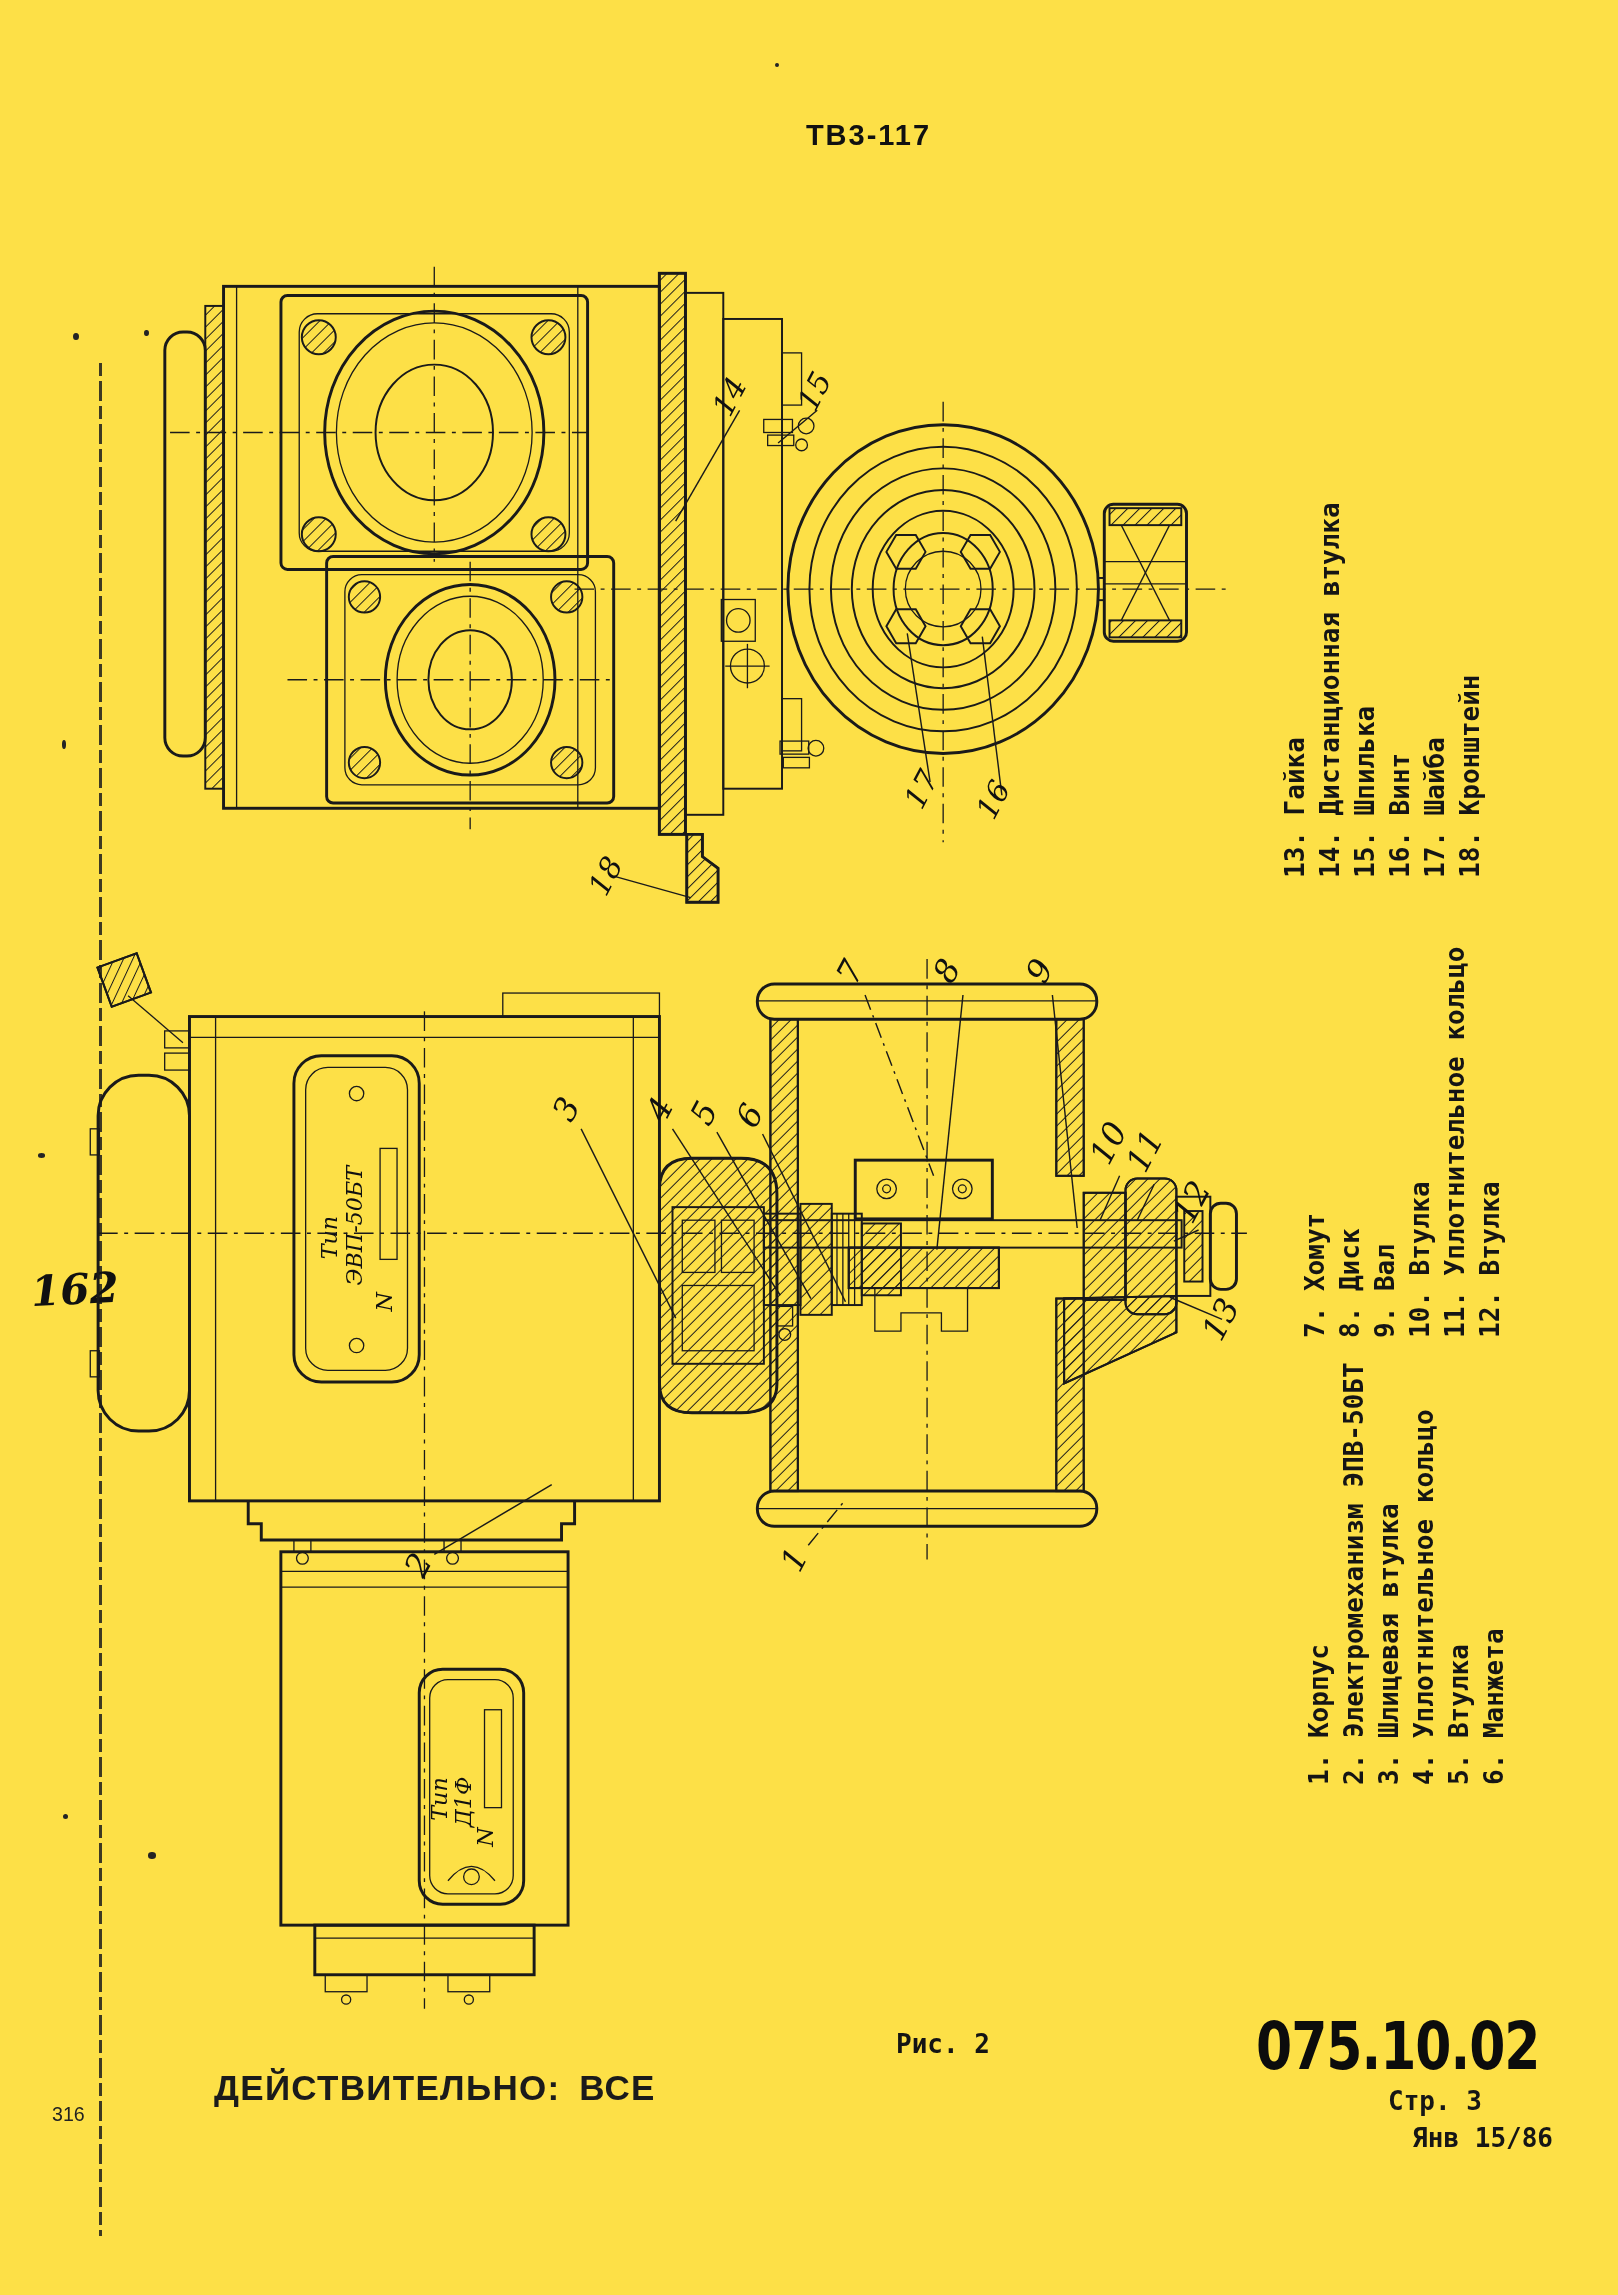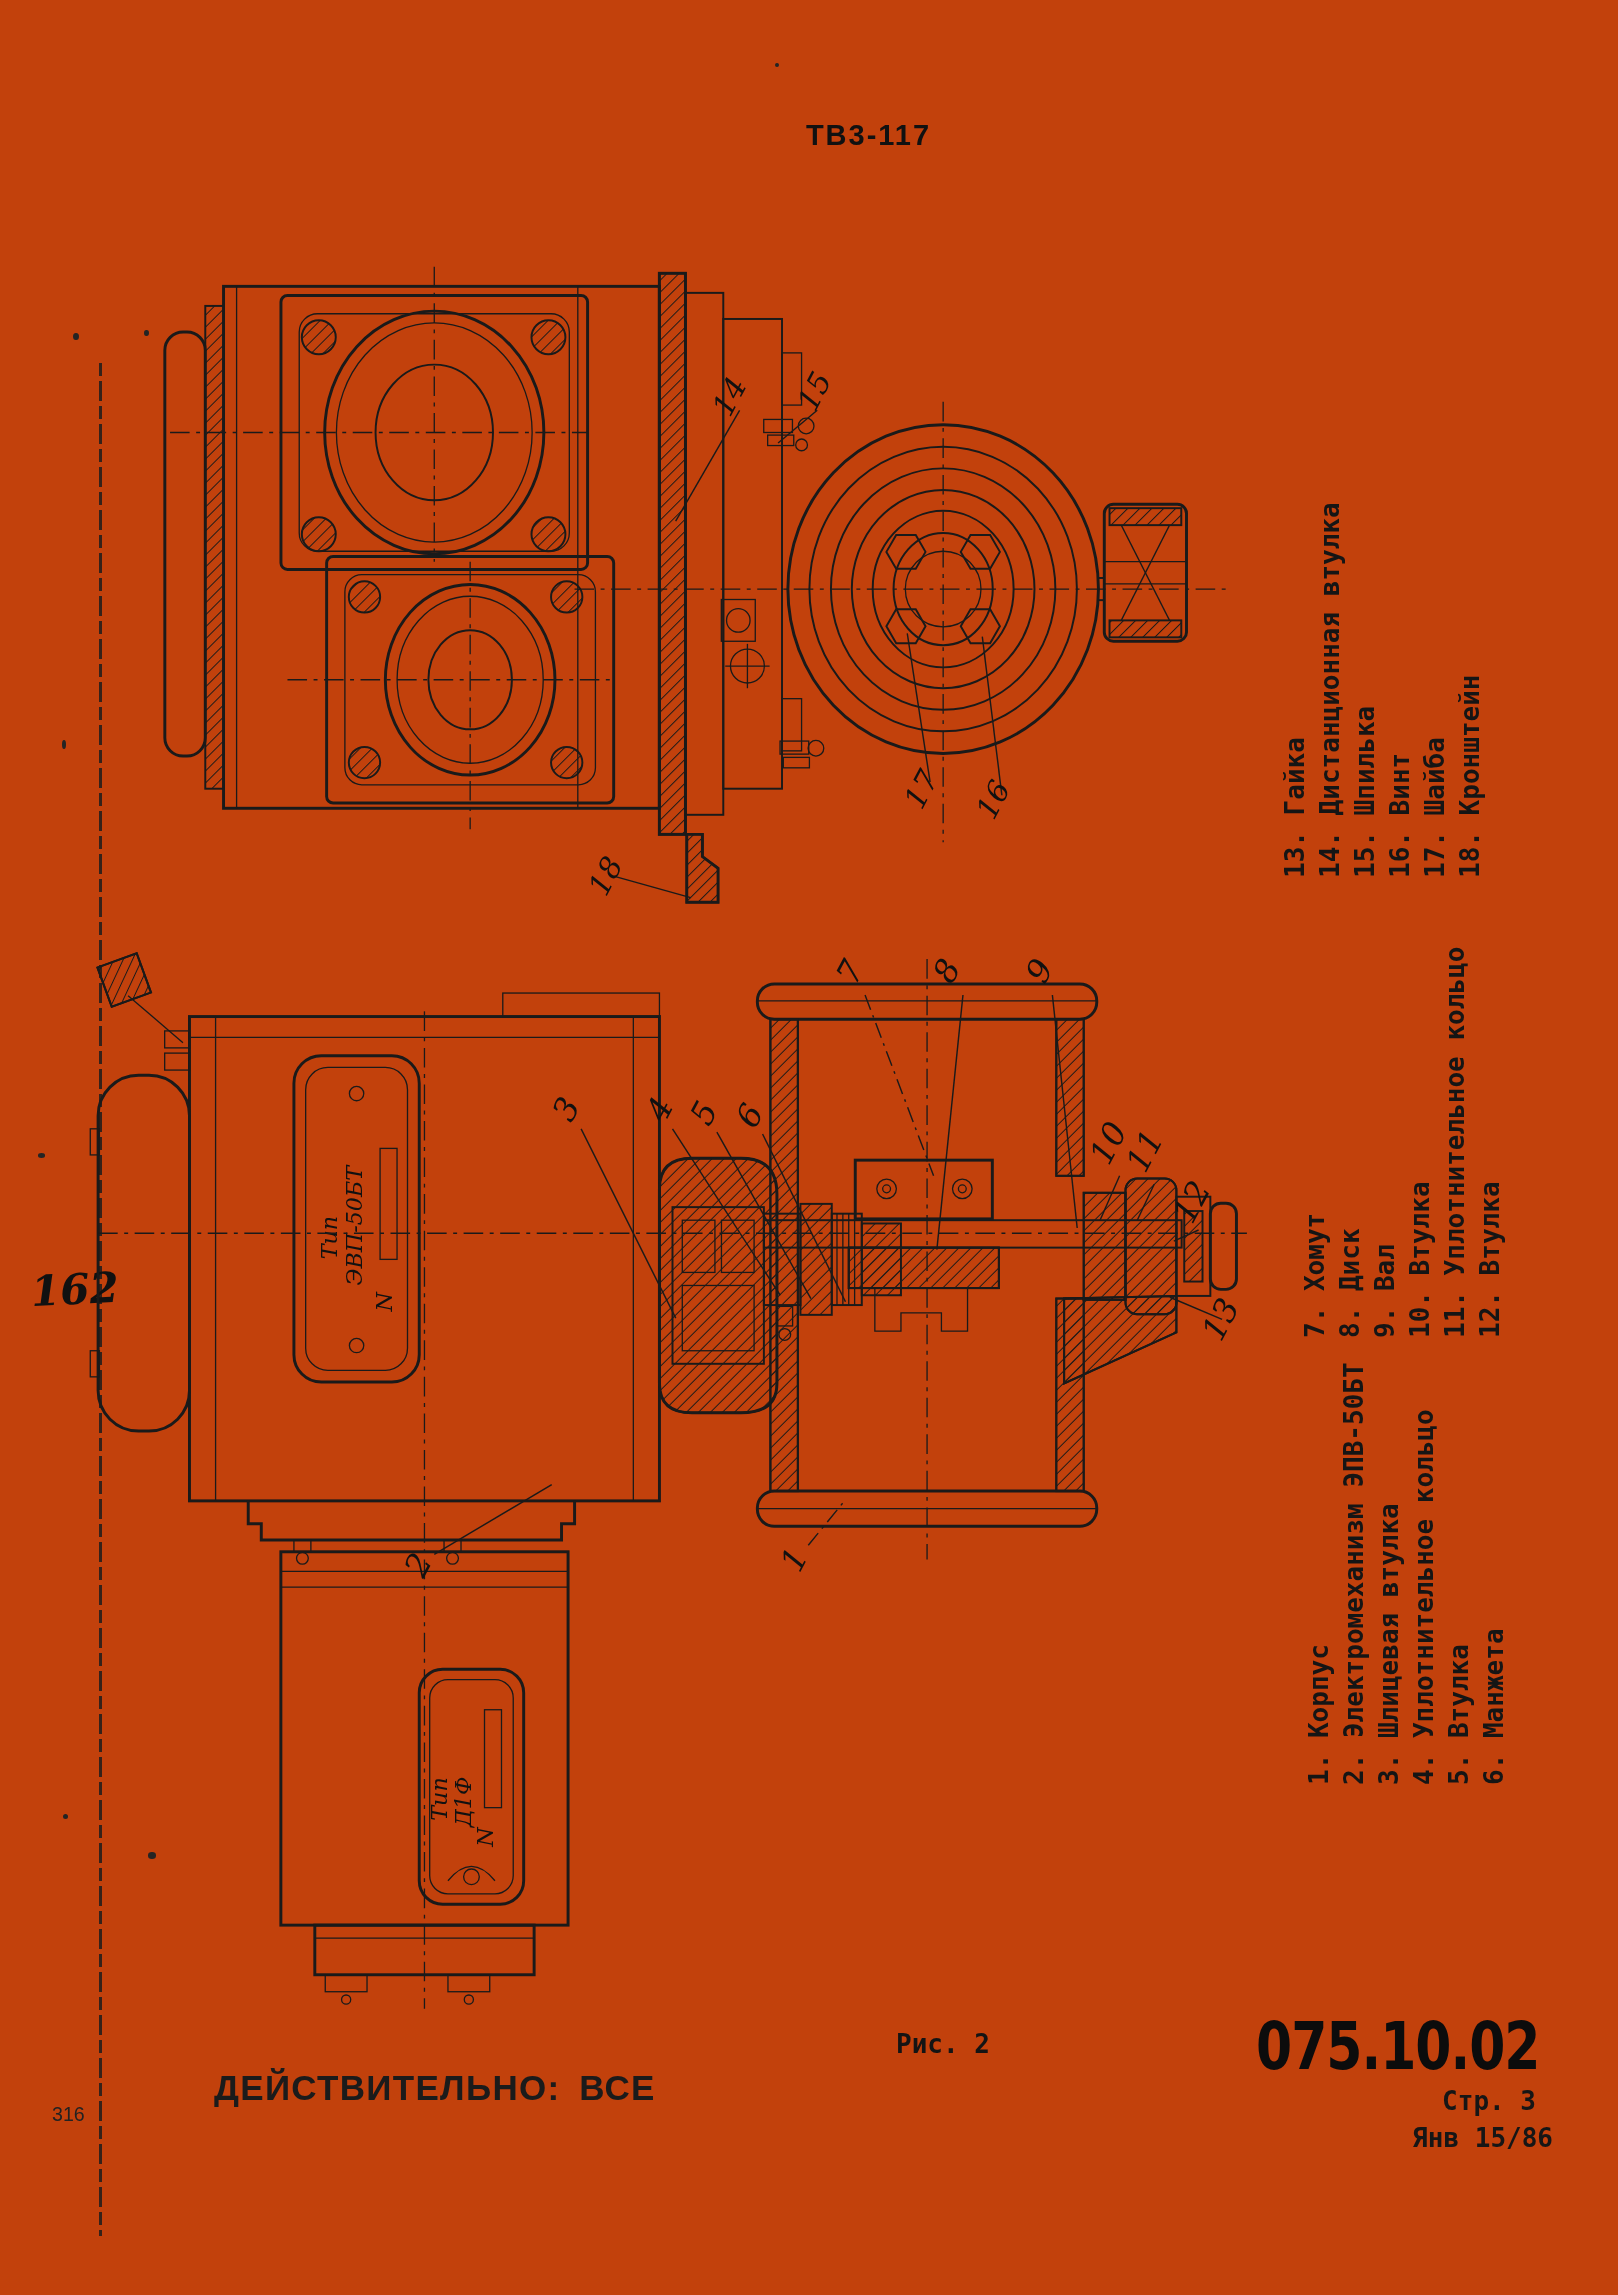--- a/index.html
+++ b/index.html
@@ -1,32 +1,32 @@
 <!DOCTYPE html>
 <html style="font-size:10.4px"><head>
 <meta charset="utf-8">
 <style>
   html,body{margin:0;padding:0;background:#9a9a9a;}
-  #page{position:relative;width:1619px;height:2295px;background:#c2410c;overflow:hidden;
+  #page{position:relative;width:1619px;height:2295px;background:#fde047;overflow:hidden;
         font-family:"DejaVu Sans Mono",monospace;color:#161616;}
   .abs{position:absolute;}
   .hdr-code{left:281px;top:119px;width:1175px;text-align:center;
             font:700 29px "Liberation Sans",sans-serif;letter-spacing:2px;color:#111;}
   .hdr-title{left:281px;top:159px;width:1175px;text-align:center;
              font:700 29px "Liberation Sans",sans-serif;letter-spacing:1.3px;word-spacing:10.4px;color:#111;}
   .pl-line{font:700 26px "DejaVu Sans Mono",monospace;line-height:35px;white-space:pre;color:#151515;}
   .rl{position:absolute;}
   .rl>div{transform-origin:0 0;}
   .caption{left:522px;top:1970px;width:842px;text-align:center;
            font:700 27px "DejaVu Sans Mono",monospace;color:#141414;}
   .figlabel{left:522px;top:2029px;width:842px;text-align:center;
             font:700 26px "DejaVu Sans Mono",monospace;color:#141414;}
   .code075{left:1256px;top:2009px;font:800 65px "DejaVu Sans",sans-serif;letter-spacing:-1.3px;
            transform:scaleX(.8);transform-origin:0 0;color:#0c0c0c;}
-  .pageno{left:1353px;top:2086px;width:183px;text-align:right;font:700 26px "DejaVu Sans Mono",monospace;}
+  .pageno{left:1388px;top:2086px;width:183px;text-align:left;font:700 26px "DejaVu Sans Mono",monospace;}
   .dateno{left:1328px;top:2123px;width:225px;text-align:right;font:700 26px "DejaVu Sans Mono",monospace;}
   .validity{left:214px;top:2068px;font:700 35px "Liberation Sans",sans-serif;
             letter-spacing:1.3px;word-spacing:7.8px;color:#1b1b1b;}
   .handnum{left:31px;top:1265px;font:italic 700 42px "DejaVu Serif",serif;transform:rotate(-3deg);color:#111;}
   .cornerno{left:52px;top:2103px;font:400 19.6px "Liberation Sans",sans-serif;color:#222;}
   .margin-line{left:99px;top:363px;width:2.6px;height:1873px;opacity:.85;
      background:repeating-linear-gradient(to bottom,#1c1c1c 0 13px,transparent 13px 17.6px,#1c1c1c 17.6px 38px,transparent 38px 43px);}
   .spk{background:#242424;border-radius:50%;}
   
   .dwg path,.dwg rect,.dwg line,.dwg circle,.dwg ellipse,.dwg polygon,.dwg polyline

